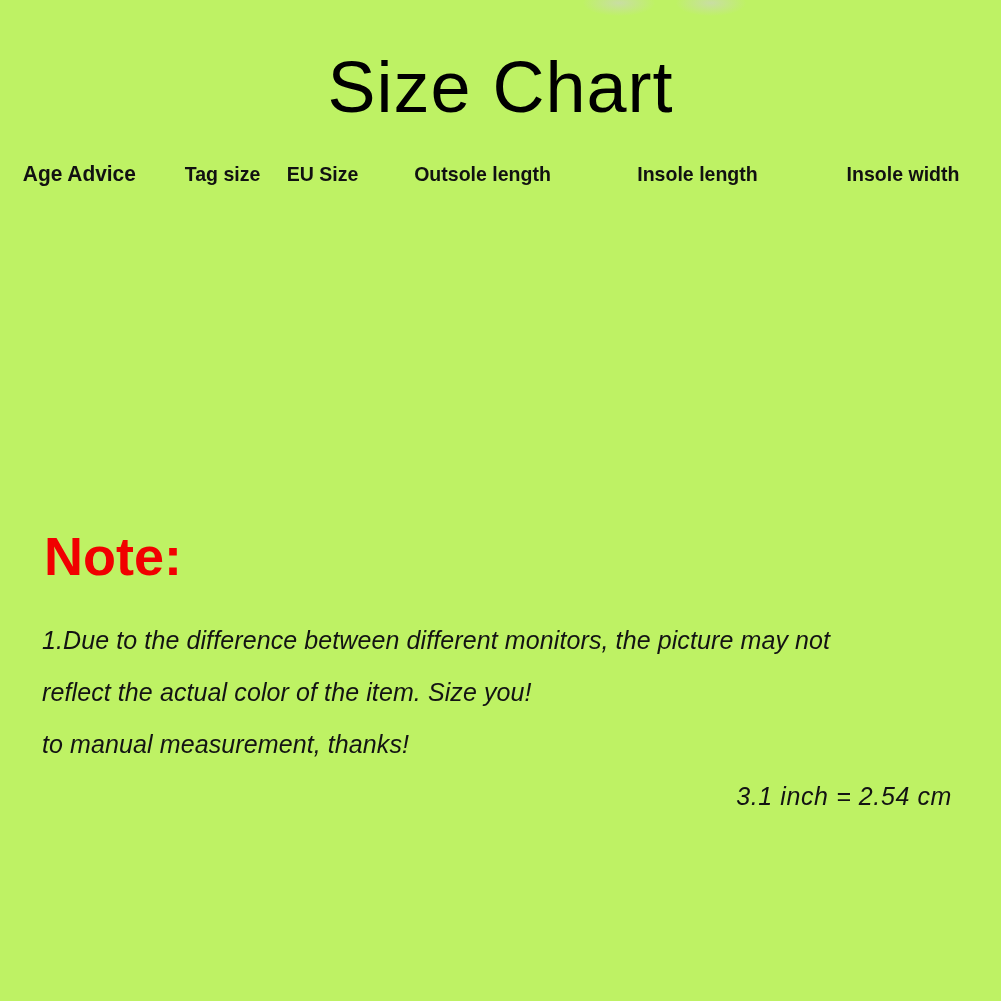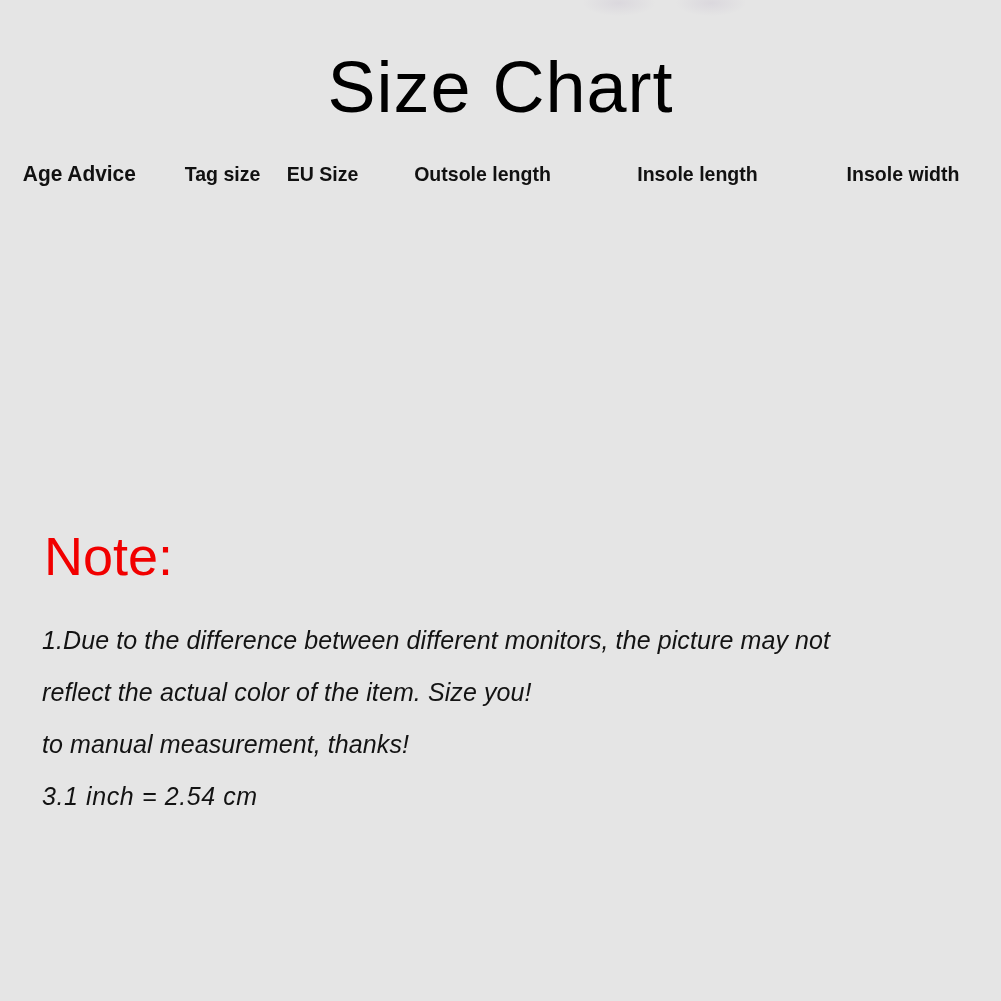--- a/index.html
+++ b/index.html
@@ -13,21 +13,21 @@
     font-family: "Liberation Sans", sans-serif;
     color: #111111;
     overflow: hidden;
     position: relative;
   }
 
   #page {
     position: relative;
     width: 1001px;
     height: 1001px;
-    background: #e5e5e5;
+    background: #bef264;
   }
 
   
   .top-smudge {
     position: absolute;
     top: -10px;
     border-radius: 50%;
     background: radial-gradient(ellipse at center, rgba(210,205,215,0.55) 0%, rgba(255,255,255,0) 72%);
     pointer-events: none;
   }
@@ -106,21 +106,21 @@
   }
   .size-table tbody tr:first-child td { height: 86px; }
 
   
   .note-heading {
     position: absolute;
     top: 525px;
     left: 44px;
     font-size: 54px;
     line-height: 62px;
-    font-weight: 400;
+    font-weight: 700;
     color: #f10000;
     white-space: nowrap;
   }
 
   .note-body {
     position: absolute;
     top: 614px;
     left: 42px;
     width: 910px;
   }
@@ -128,20 +128,21 @@
     font-size: 25px;
     line-height: 52px;
     font-weight: 400;
     color: #131313;
     white-space: nowrap;
     letter-spacing: 0.1px;
     font-style: italic;
   }
   .note-line.conv {
     letter-spacing: 0.6px;
+    text-align: right;
   }
 </style>
 </head>
 <body>
 
 <div id="page">
 
   <div class="top-smudge smudge-a"></div>
   <div class="top-smudge smudge-b"></div>
 

